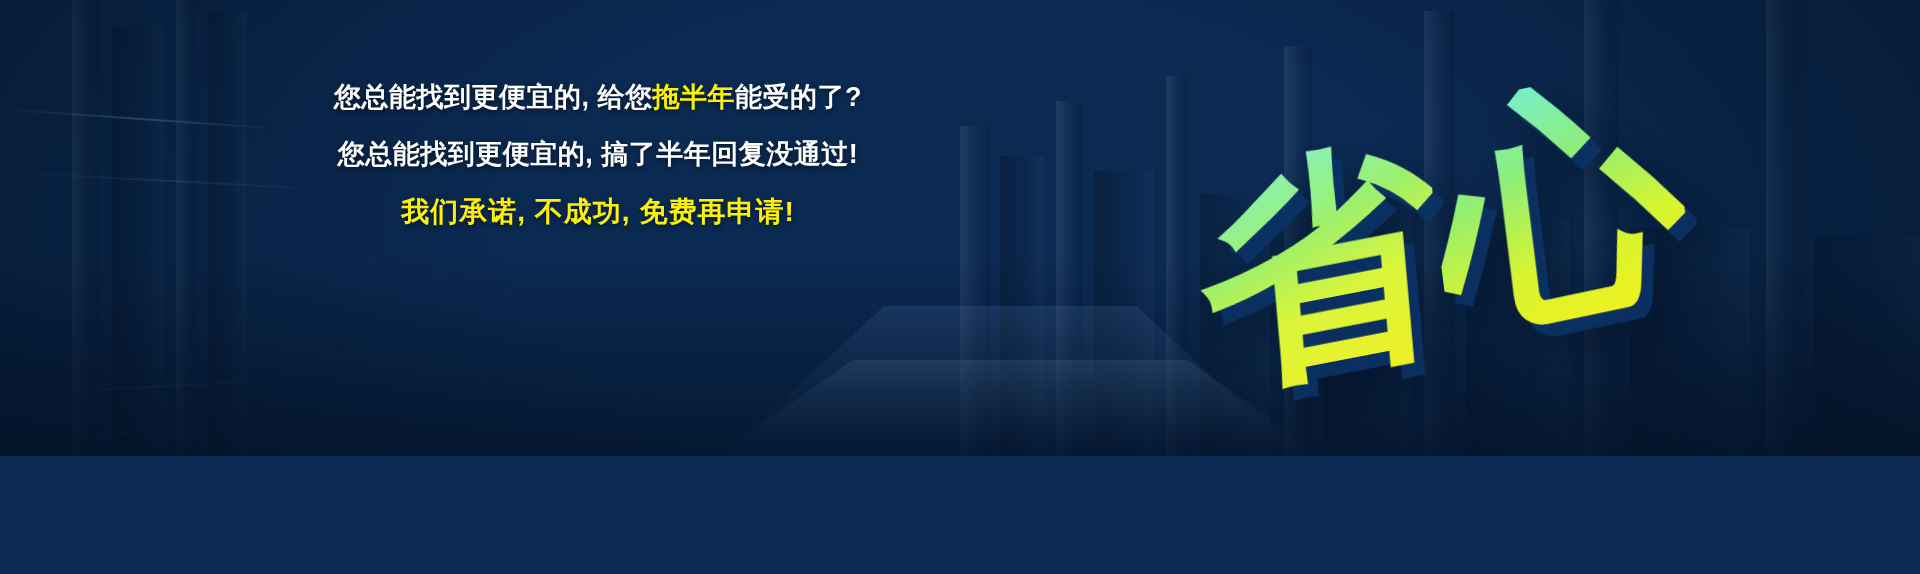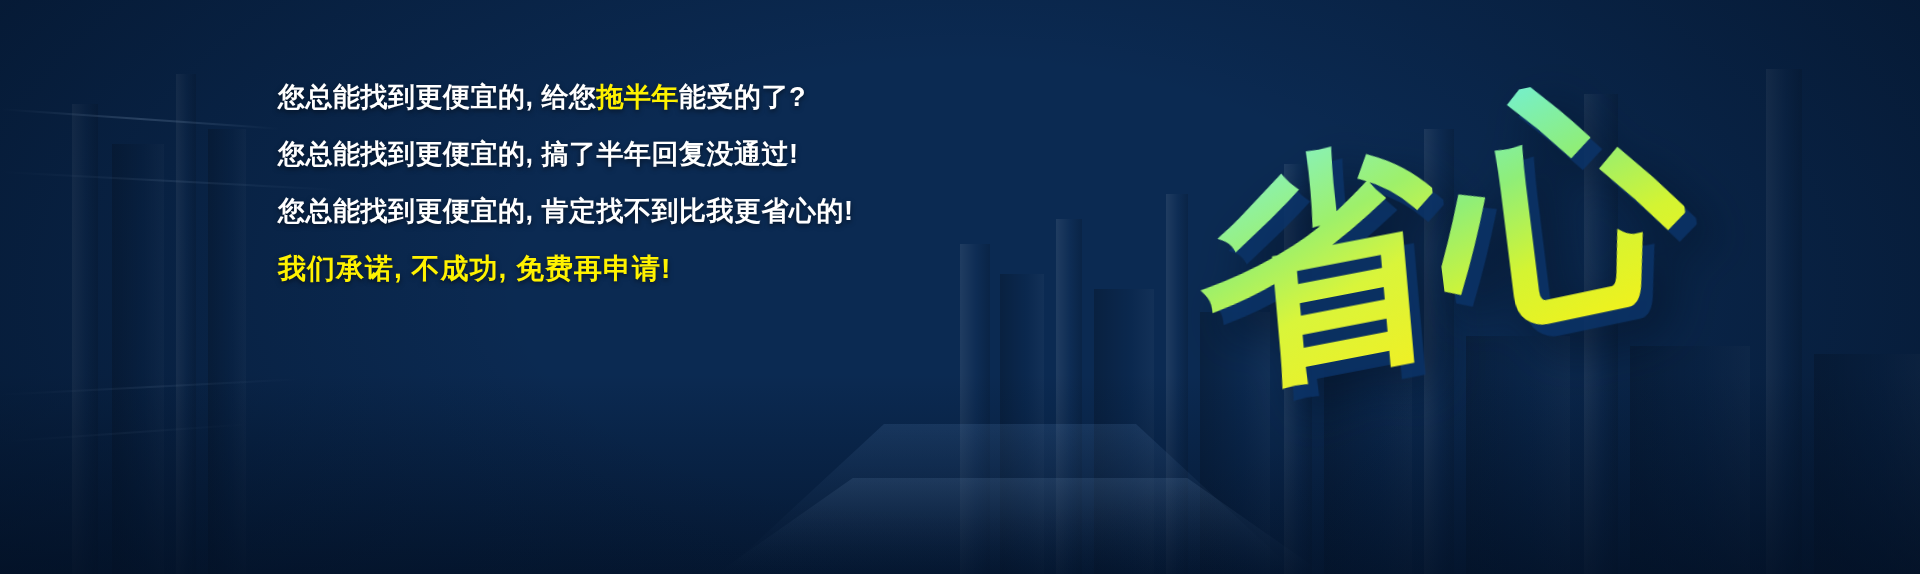--- a/index.html
+++ b/index.html
@@ -3,27 +3,28 @@
 <meta charset="utf-8">
 <style>
   html, body {
     margin: 0;
     padding: 0;
     background: #0b2a52;
   }
   #banner {
     position: relative;
     width: 1920px;
-    height: 574px;
+    height: 456px;
     overflow: hidden;
     font-family: "Liberation Sans", "DejaVu Sans", sans-serif;
     background:
       radial-gradient(ellipse 900px 500px at 58% 52%, rgba(30,96,168,0.55) 0%, rgba(16,58,110,0.0) 70%),
       linear-gradient(100deg, #0a2240 0%, #0d3163 22%, #12488c 48%, #0e3straight 48%, #0d3468 72%, #0a2445 100%),
       #0c2c58;
+    text-align: center;
   }
   
   .bg-layer { position: absolute; inset: 0; }
 
   .pillars { position:absolute; left:0; top:0; width:100%; height:100%; }
   .pillar {
     position: absolute;
     bottom: 0;
     background: linear-gradient(90deg, rgba(255,255,255,0.085), rgba(255,255,255,0.012) 55%, rgba(0,0,0,0.14));
   }
@@ -154,23 +155,20 @@
 
     <div class="line">
       <span>您总能找到更便宜的, 给您</span><span class="hl">拖半年</span><span>能受的了?</span>
     </div>
 
 
     <div class="line">
       <span>您总能找到更便宜的, 搞了半年回复没通过!</span><span class="hl"></span><span></span>
     </div>
 
-    <div class="line">
-      <span>您总能找到更便宜的, 肯定找不到比我更省心的!</span><span class="hl"></span><span></span>
-    </div>
 
     <div class="line promise">
       <span>我们承诺, 不成功, 免费再申请!</span><span class="hl"></span><span></span>
     </div>
 
   </div>
 
   <div class="headline">
     <div class="glyph sheng">省</div>
     <div class="glyph xin">心</div>

